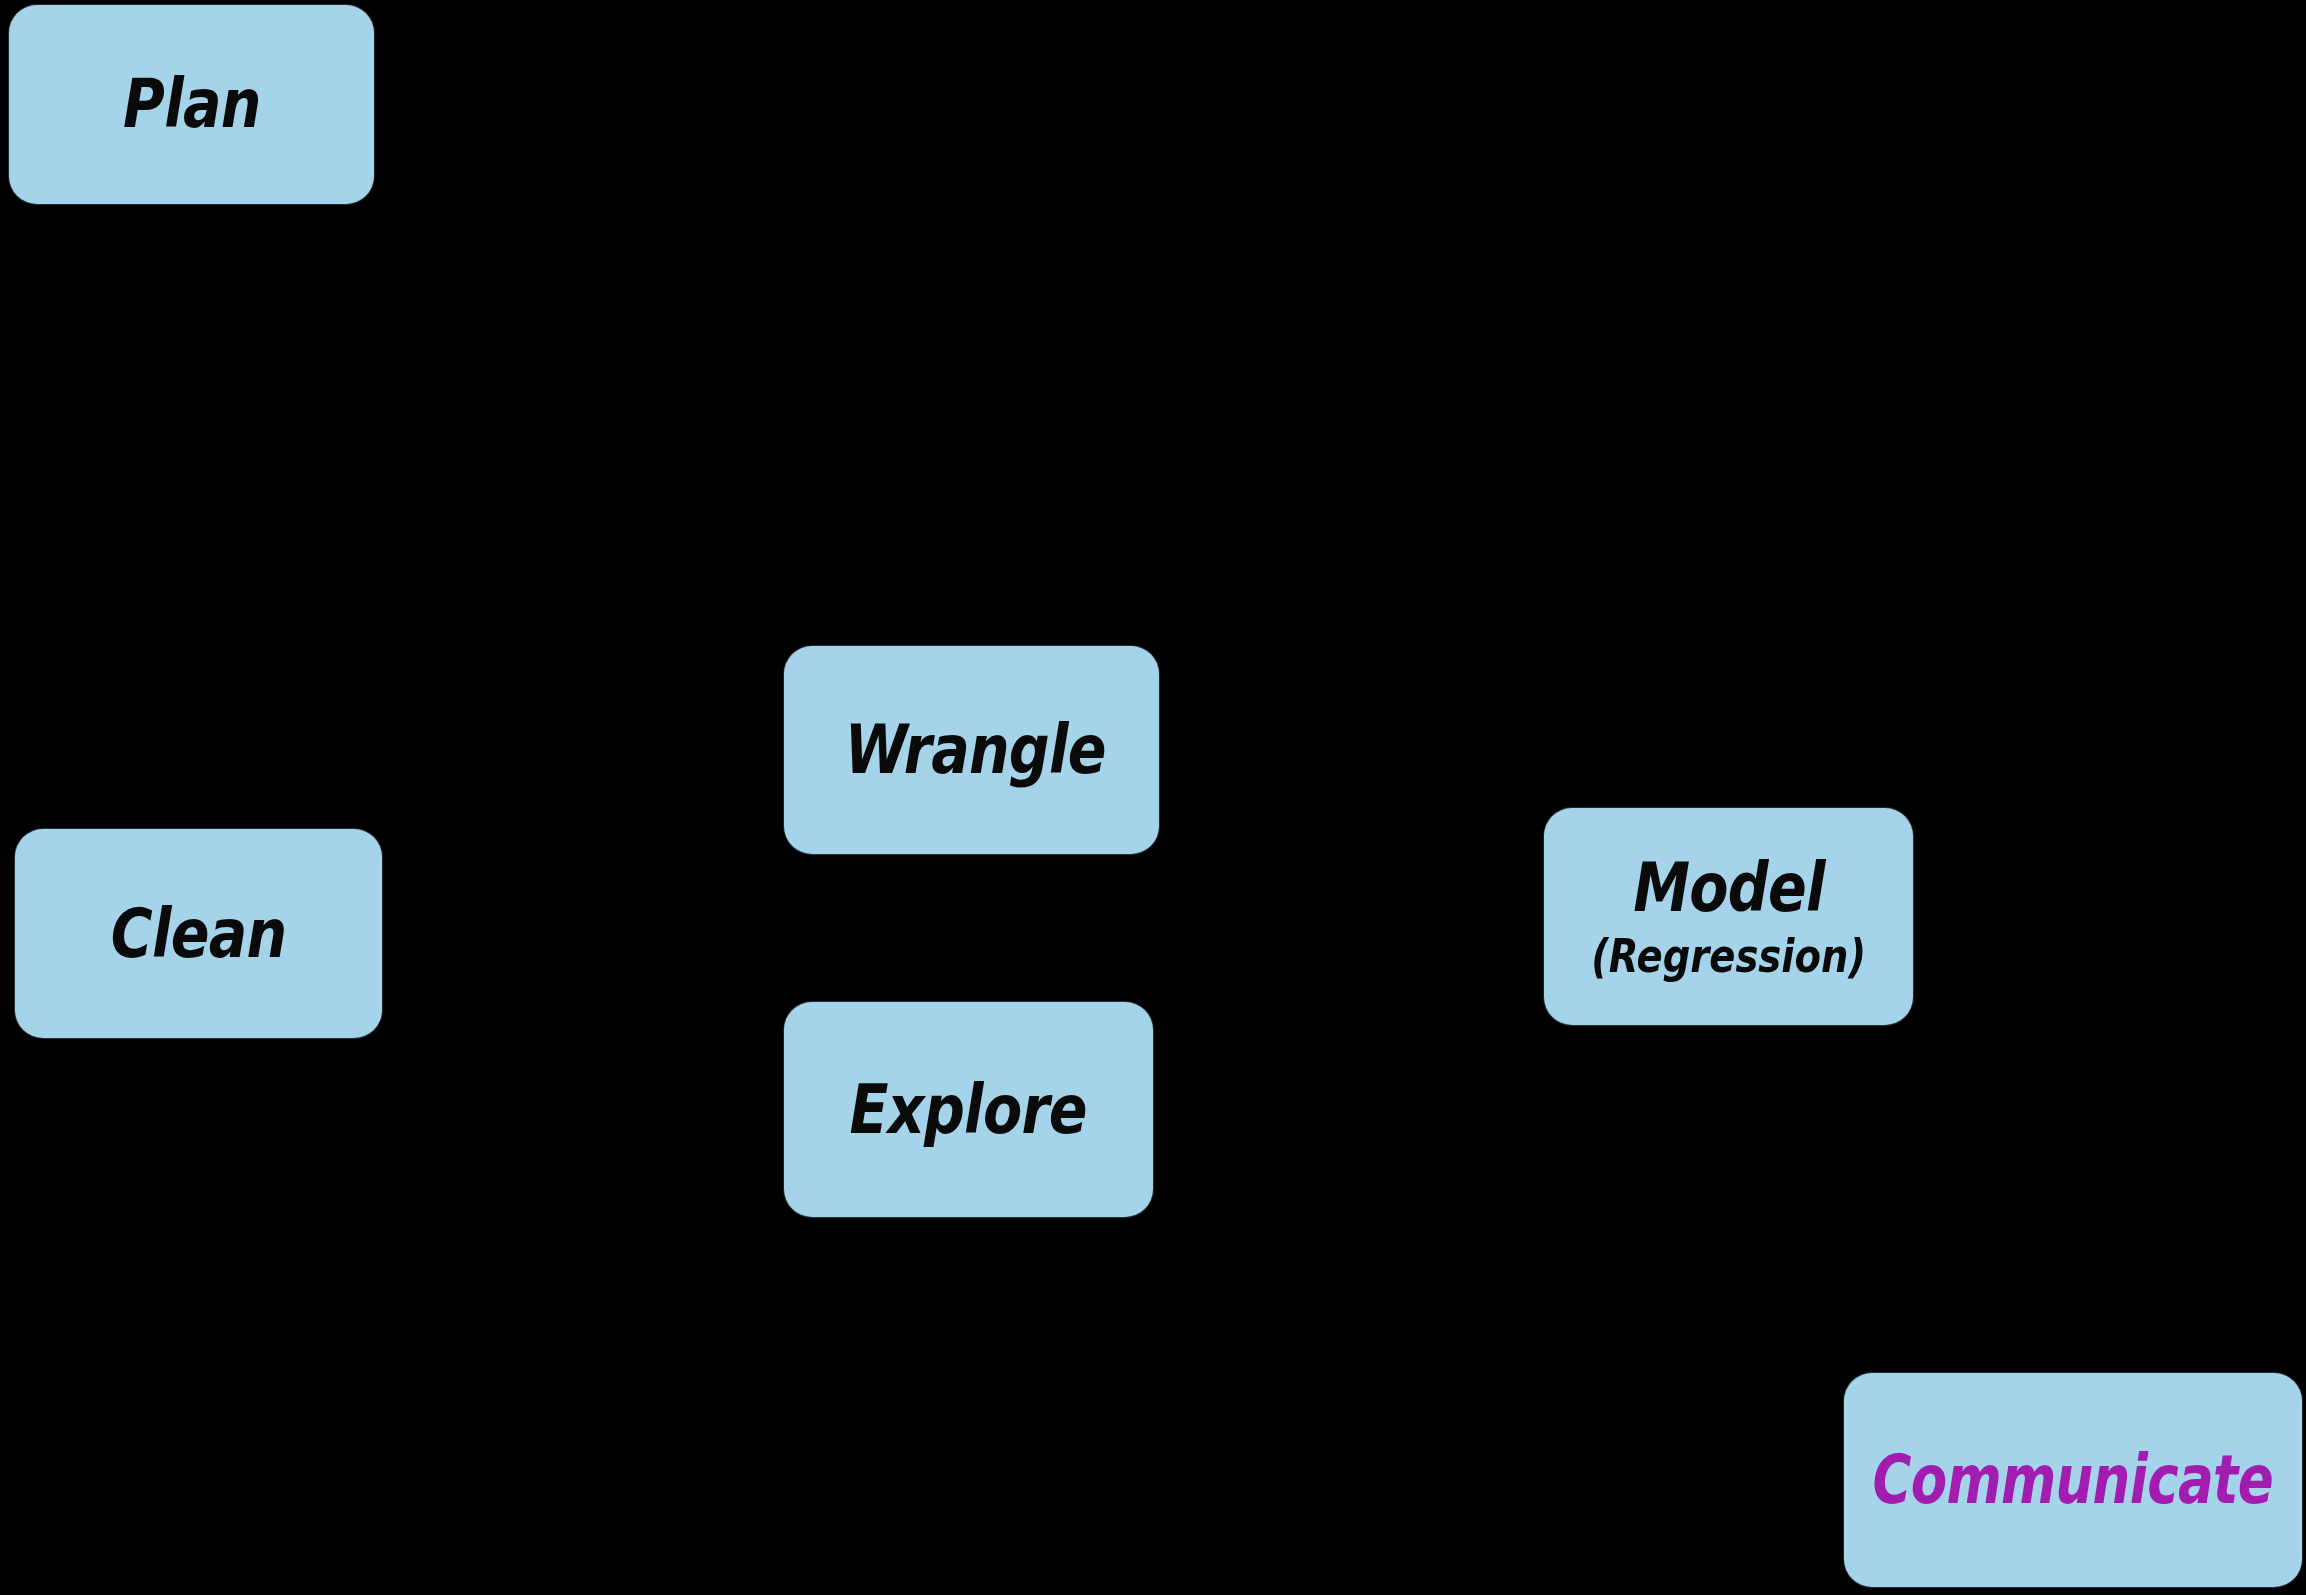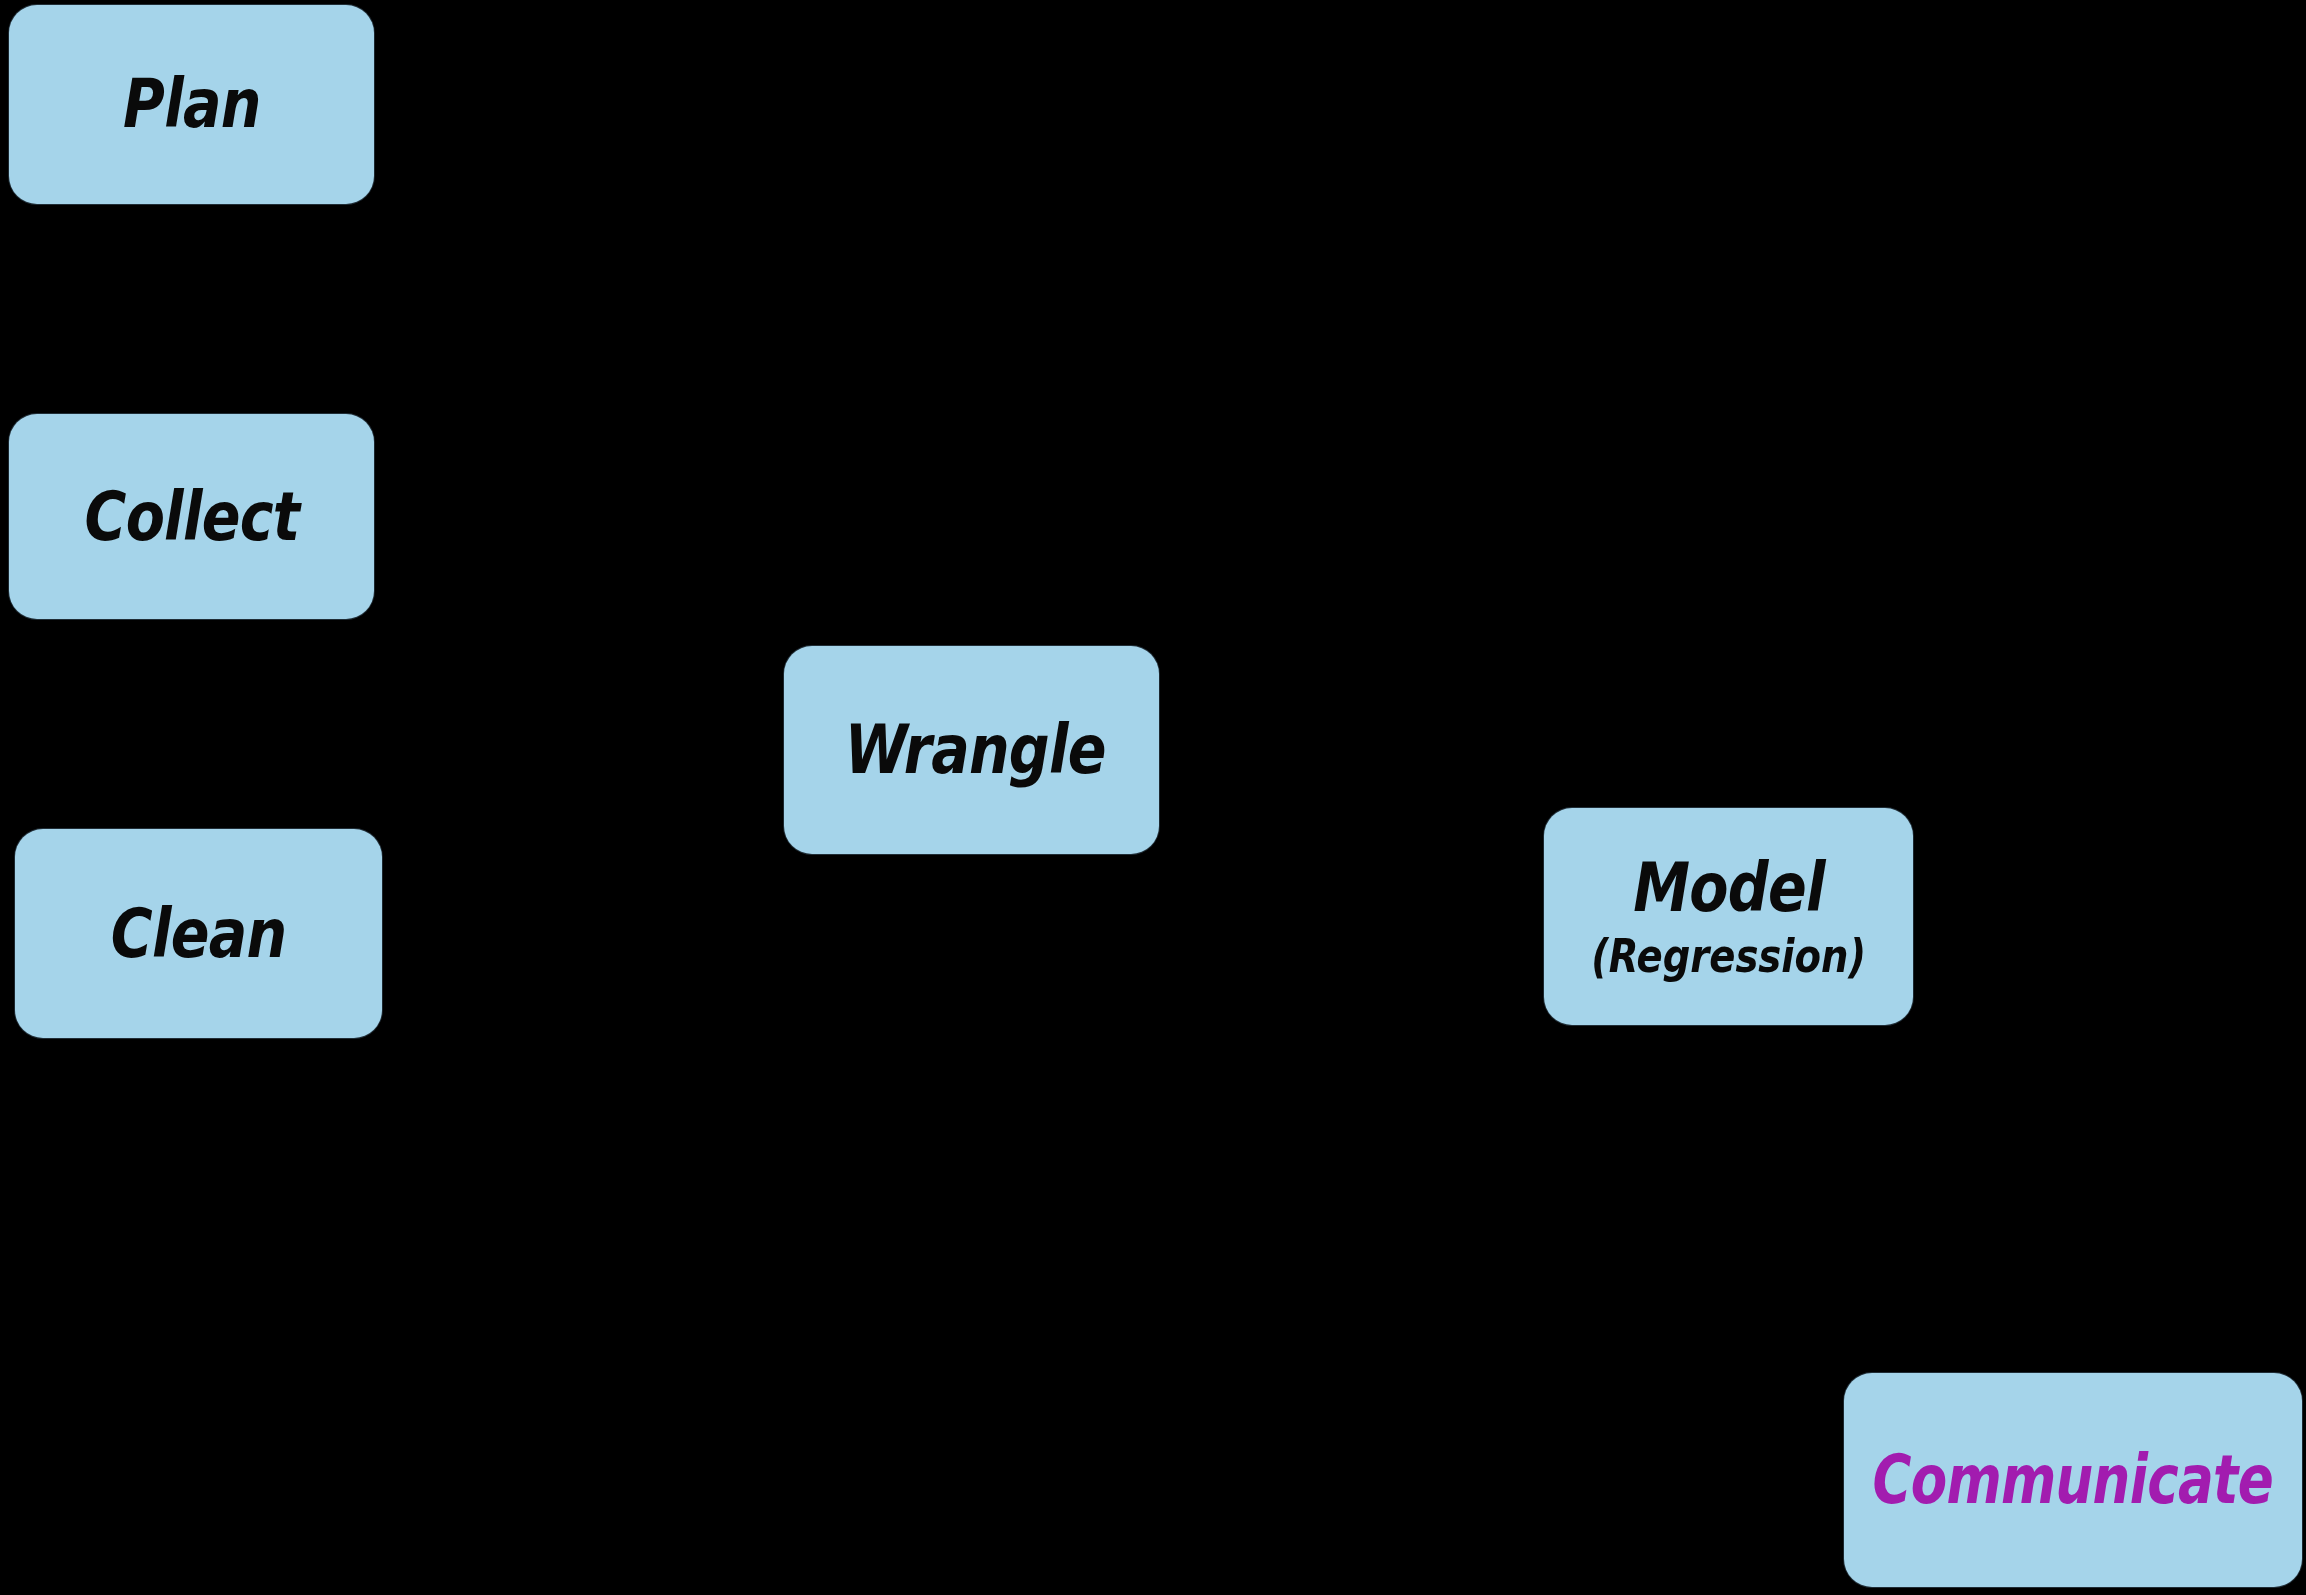--- a/index.html
+++ b/index.html
@@ -53,32 +53,32 @@
 </style>
 </head>
 <body>
 
 <div class="canvas" style="background: rgb(0, 0, 0);">
 
   <div class="node" id="node-plan" style="background: rgb(165, 212, 234); color: rgb(10, 10, 10);">
     <span class="label">Plan</span>
   </div>
 
-  <div class="node" id="node-collect" style="background: rgb(165, 212, 234); color: rgb(10, 10, 10);">
-    <span class="label">Collect</span>
-  </div>
 
   <div class="node" id="node-clean" style="background: rgb(165, 212, 234); color: rgb(10, 10, 10);">
     <span class="label">Clean</span>
   </div>
 
   <div class="node" id="node-wrangle" style="background: rgb(165, 212, 234); color: rgb(10, 10, 10); padding-left: 8px;">
     <span class="label">Wrangle</span>
   </div>
 
+  <div class="node" id="node-explore" style="background: rgb(165, 212, 234); color: rgb(10, 10, 10);">
+    <span class="label">Explore</span>
+  </div>
 
   <div class="node" id="node-model" style="background: rgb(165, 212, 234); color: rgb(10, 10, 10);">
     <span class="label">Model</span>
     <span class="sublabel">(Regression)</span>
   </div>
 
   <div class="node" id="node-communicate" style="background: rgb(165, 212, 234); color: #a21caf;">
     <span class="label">Communicate</span>
   </div>
 

